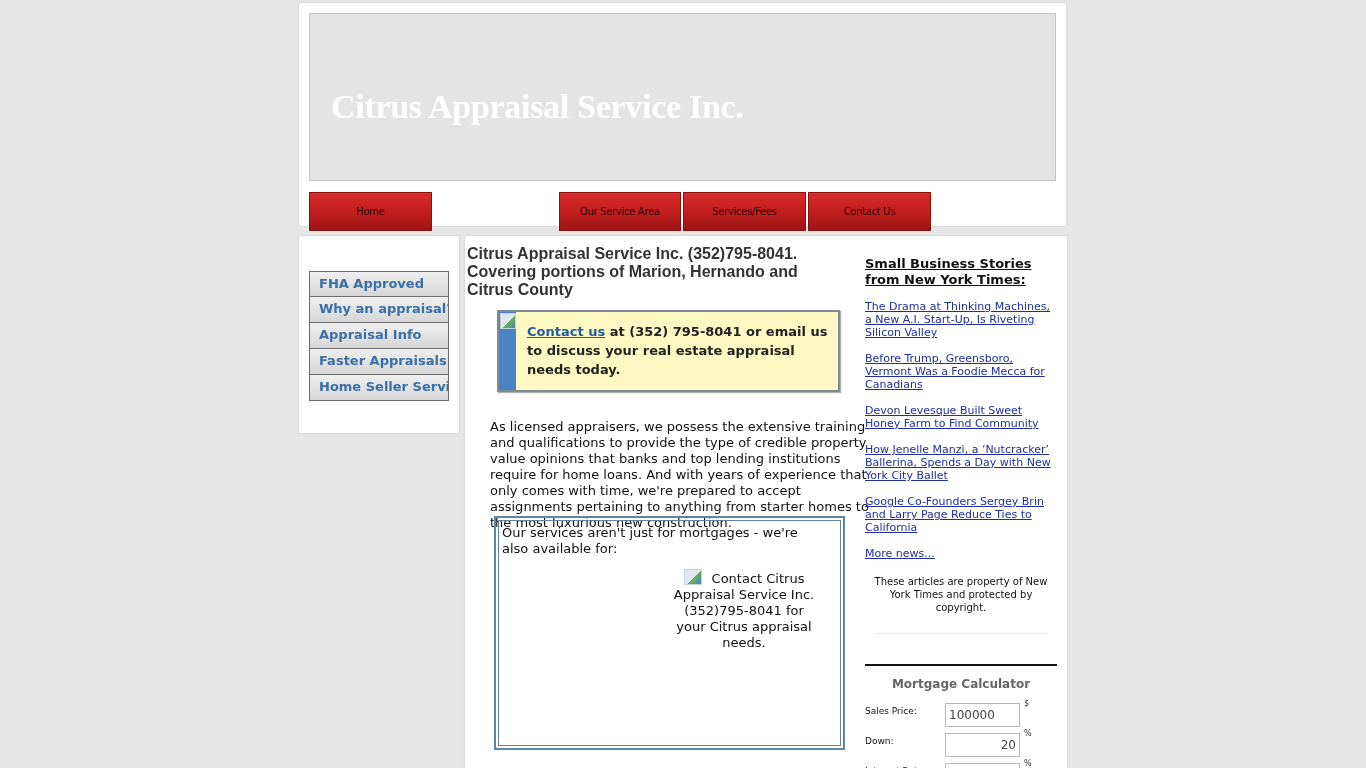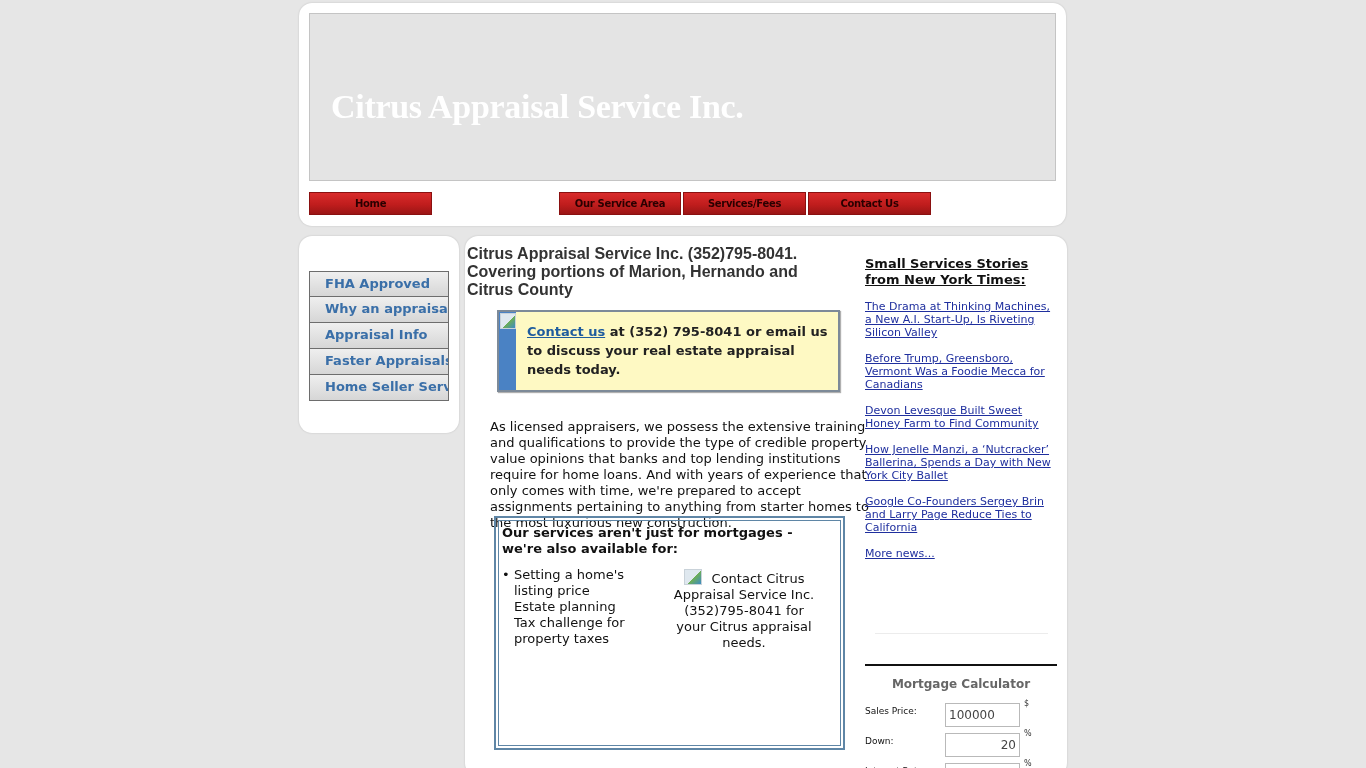--- a/index.html
+++ b/index.html
@@ -4,53 +4,53 @@
 <style>
   html, body { margin: 0; padding: 0; }
   body {
     width: 1366px; height: 768px; overflow: hidden;
     background: #e6e6e6;
     font-family: "DejaVu Sans", sans-serif;
     position: relative;
   }
   .panel {
     position: absolute; background: #ffffff;
-    border-radius: 13px;
+    border-radius: 2px;
     box-shadow: 0 0 2px rgba(0,0,0,0.18);
   }
   
   #header { left: 299px; top: 3px; width: 767px; height: 223px; }
   #banner {
     position: absolute; left: 10px; top: 10px; width: 745px; height: 166px;
     background: #e4e4e4; border: 1px solid #c4c4c4;
   }
   #site-title {
     position: absolute; left: 21px; top: 74px;
     font-family: "Liberation Serif", serif; font-weight: bold;
     font-size: 34px; color: #ffffff; letter-spacing: -0.3px;
     white-space: nowrap;
   }
   .nav-btn {
-    position: absolute; top: 189px; height: 23px;
+    position: absolute; top: 189px; height: 39px;
     background: linear-gradient(#d92b2b, #c01d1d 55%, #9b1515);
     border: 1px solid #8a1010;
-    color: #2a0000; font-size: 10px; font-weight: bold;
+    color: #2a0000; font-size: 10px; font-weight: normal;
     display: flex; align-items: center; justify-content: center;
     cursor: pointer; box-sizing: border-box;
     letter-spacing: -0.3px;
   }
   
   #sidebar { left: 299px; top: 236px; width: 160px; height: 197px; }
   #sidemenu { position: absolute; left: 10px; top: 35px; width: 140px; }
   .side-item {
     height: 26px; box-sizing: border-box;
     border: 1px solid #6d6d6d; border-top: none;
     background: linear-gradient(#efefef, #d6d6d6);
     color: #3a6fa8; font-weight: bold; font-size: 13px;
-    padding-left: 15px; line-height: 24px; white-space: nowrap; overflow: hidden;
+    padding-left: 9px; line-height: 24px; white-space: nowrap; overflow: hidden;
     cursor: pointer;
   }
   .side-item:first-child { border-top: 1px solid #6d6d6d; }
   
   #main { left: 465px; top: 236px; width: 602px; height: 540px; }
   #page-heading {
     position: absolute; left: 2px; top: 9px; width: 380px;
     font-family: "Liberation Sans", sans-serif; font-weight: bold;
     font-size: 16px; line-height: 18px; color: #333333; margin: 0;
   }
@@ -78,21 +78,21 @@
   #services-box {
     position: absolute; left: 29px; top: 280px; width: 351px; height: 234px;
     border: 2px solid #5f86a6; box-sizing: border-box;
   }
   #services-inner {
     position: absolute; left: 2px; top: 2px; right: 2px; bottom: 2px;
     border: 1px solid #5f86a6;
   }
   #services-title {
     position: absolute; left: 3px; top: 4px; width: 320px;
-    font-size: 13px; font-weight: bold; line-height: 16px; color: #111;
+    font-size: 13px; font-weight: normal; line-height: 16px; color: #111;
   }
   #services-list {
     position: absolute; left: 3px; top: 46px; width: 160px;
     font-size: 13px; line-height: 16px; color: #111;
     margin: 0; padding: 0; list-style: none;
   }
   #services-list li { padding-left: 12px; position: relative; }
   #services-list li.bullet::before {
     content: "•"; position: absolute; left: 0; top: 0;
   }
@@ -182,38 +182,34 @@
       <span id="contact-img" class="broken-img"></span>
     </div>
     <div id="contact-text"><a href="#">Contact us</a><span> at (352) 795-8041 or email us to discuss your real estate appraisal needs today.</span></div>
   </div>
 
   <p id="intro">As licensed appraisers, we possess the extensive training and qualifications to provide the type of credible property value opinions that banks and top lending institutions require for home loans.  And with years of experience that only comes with time, we're prepared to accept assignments pertaining to anything from starter homes to the most luxurious new construction.</p>
 
   <div id="services-box">
     <div id="services-inner">
       <div id="services-title">Our services aren't just for mortgages - we're also available for:</div>
-      <ul id="services-list">
-        <li class="bullet">Setting a home's listing price</li>
-        <li>Estate planning</li>
-        <li>Tax challenge for property taxes</li>
-      </ul>
       <div id="services-image-alt"><span class="broken-img"></span><span>Contact Citrus Appraisal Service Inc. (352)795-8041 for your Citrus appraisal needs.</span></div>
     </div>
   </div>
 
-  <div id="nyt-title">Small Services Stories from New York Times:</div>
+  <div id="nyt-title">Small Business Stories from New York Times:</div>
   <div id="nyt-list">
     <a class="nyt-link">The Drama at Thinking Machines, a New A.I. Start-Up, Is Riveting Silicon Valley</a>
     <a class="nyt-link">Before Trump, Greensboro, Vermont Was a Foodie Mecca for Canadians</a>
     <a class="nyt-link">Devon Levesque Built Sweet Honey Farm to Find Community</a>
     <a class="nyt-link">How Jenelle Manzi, a ‘Nutcracker’ Ballerina, Spends a Day with New York City Ballet</a>
     <a class="nyt-link">Google Co-Founders Sergey Brin and Larry Page Reduce Ties to California</a>
     <a class="nyt-link">More news...</a>
   </div>
+  <div id="nyt-note">These articles are property of New York Times and protected by copyright.</div>
   <div id="thin-rule"></div>
   <div id="thick-rule"></div>
 
   <div id="calc-title">Mortgage Calculator</div>
   <div class="calc-row" style="top:467px;">
     <span class="calc-label">Sales Price:</span>
     <input class="calc-input" type="text" value="100000" style="">
     <span class="calc-unit">$</span>
   </div>
   <div class="calc-row" style="top:497px;">

